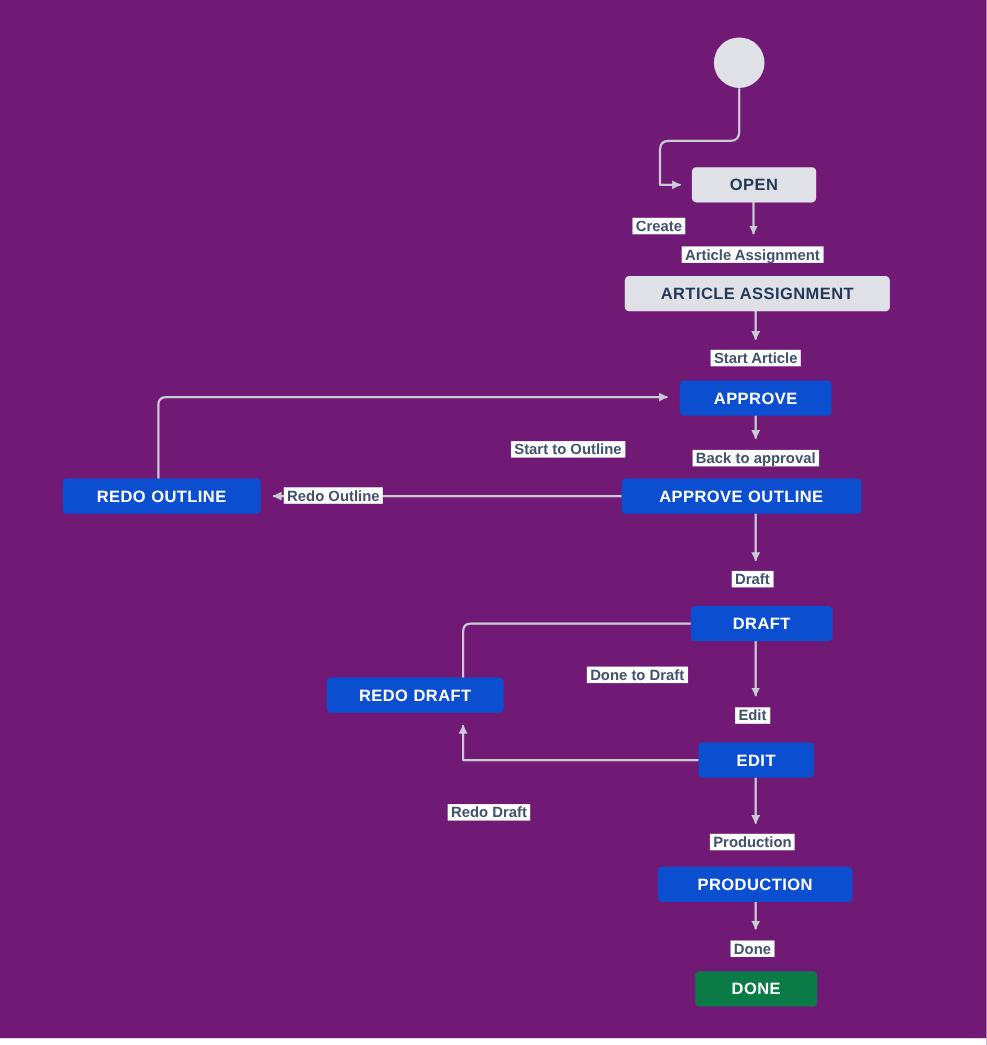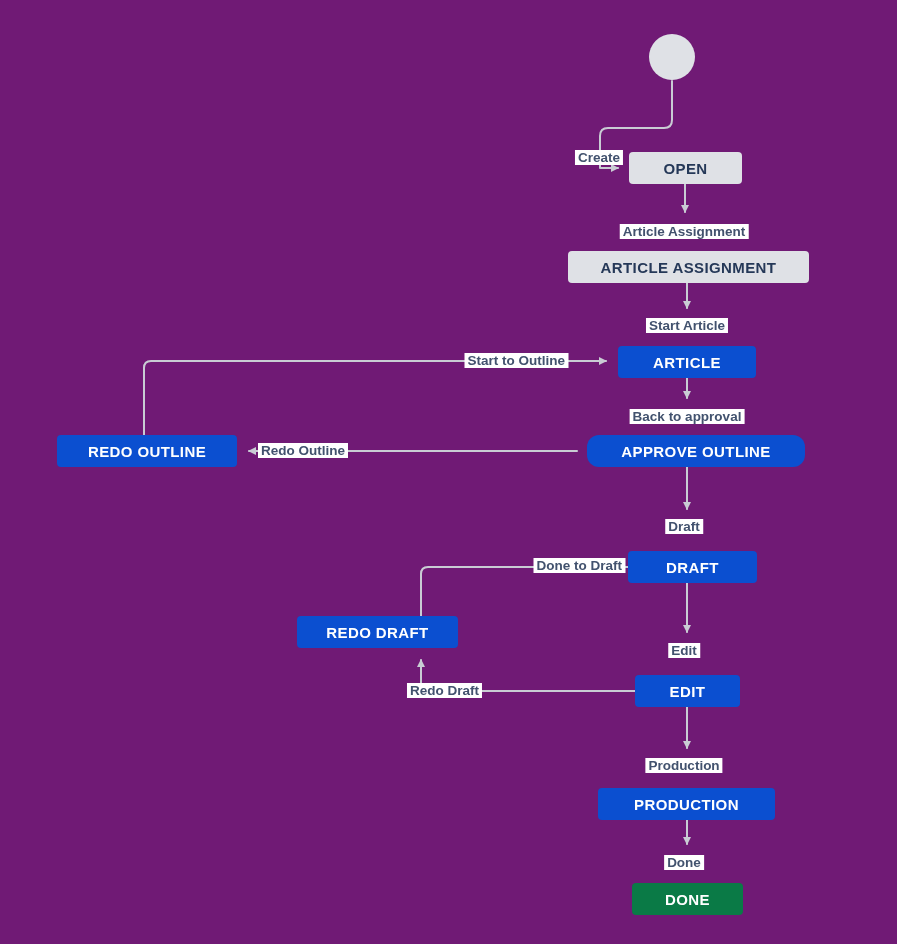--- a/index.html
+++ b/index.html
@@ -67,20 +67,21 @@
     white-space: nowrap;
     background: #ffffff;
     padding: 0 3px;
     user-select: none;
   }
   .edge-label.center {
     transform: translateX(-50%);
   }
   .edge-label.right-anchor {
     transform: translateX(-100%);
+    margin-top: 48px;
   }
   .bottom-rule {
     position: absolute;
     left: 0;
     width: 897px;
     height: 1px;
     background: #333333;
   }
 </style>
 </head>
@@ -136,24 +137,24 @@
 
   <div class="node status-grey" style="left:629px; top:152px; width:113px; height:32px;">
     <span>OPEN</span>
   </div>
 
   <div class="node status-grey" style="left:568px; top:251px; width:241px; height:32px;">
     <span>ARTICLE ASSIGNMENT</span>
   </div>
 
   <div class="node status-blue" style="left:618px; top:346px; width:138px; height:32px;">
-    <span>ARTICLE</span>
-  </div>
-
-  <div class="node status-blue" style="left:587px; top:435px; width:218px; height:32px;border-radius:12px;">
+    <span>APPROVE</span>
+  </div>
+
+  <div class="node status-blue" style="left:565px; top:435px; width:218px; height:32px;">
     <span>APPROVE OUTLINE</span>
   </div>
 
   <div class="node status-blue" style="left:57px; top:435px; width:180px; height:32px;">
     <span>REDO OUTLINE</span>
   </div>
 
   <div class="node status-blue" style="left:628px; top:551px; width:129px; height:32px;">
     <span>DRAFT</span>
   </div>

